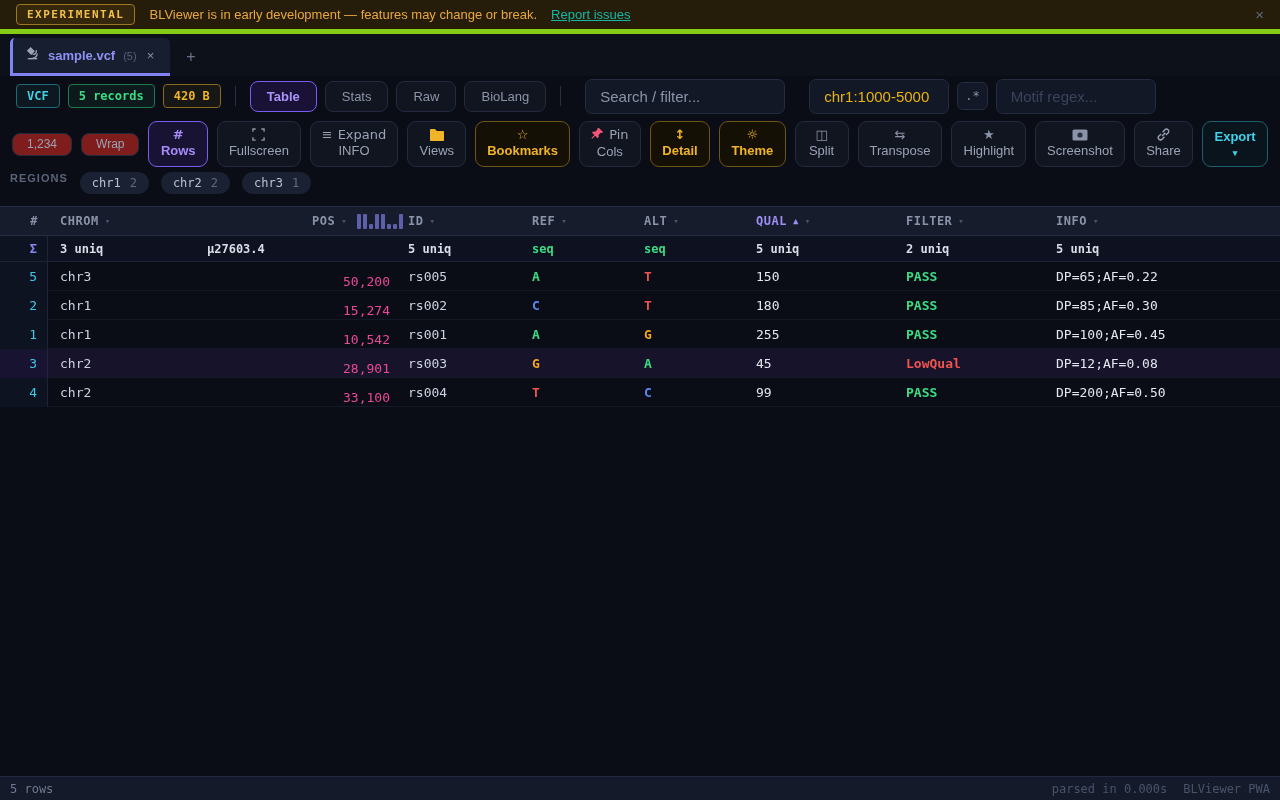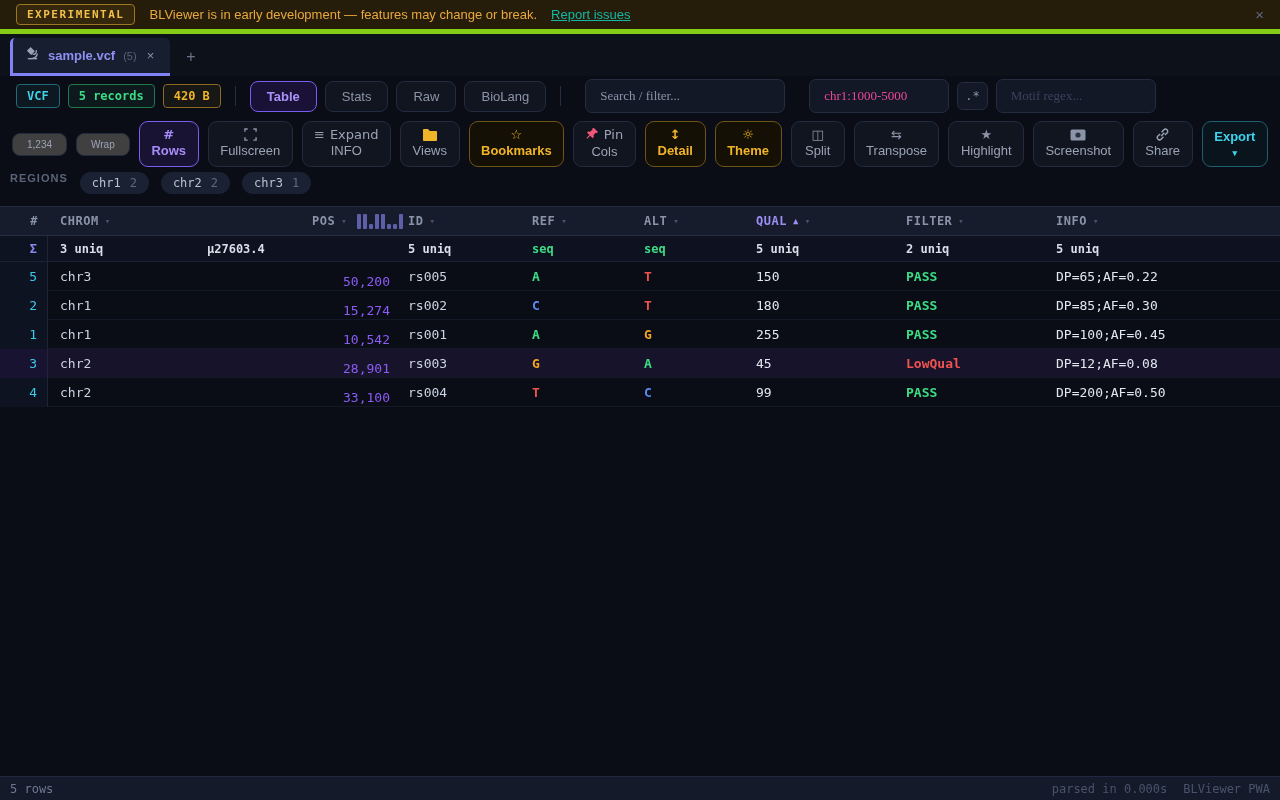--- a/index.html
+++ b/index.html
@@ -31,33 +31,33 @@
   .tb1 { height:40px; display:flex; align-items:center; gap:8px; padding:0 16px; flex:0 0 auto; }
   .pill { font-family:"DejaVu Sans Mono",monospace; font-size:12px; font-weight:bold;
     border-radius:4px; padding:4px 10px; }
   .pill-vcf { color:#41d0e4; border:1px solid #1d6a78; background:rgba(65,208,228,0.06); }
   .pill-rec { color:#3ddc84; border:1px solid #1d7a4b; background:rgba(61,220,132,0.06); }
   .pill-size { color:#f0b429; border:1px solid #8a6a1c; background:rgba(240,180,41,0.06); }
   .vsep { width:1px; height:20px; background:#272f45; margin:0 6px; }
   .vtab { font-size:13px; color:#8b94a8; background:#10151f; border:1px solid #232b3f;
     border-radius:8px; padding:7px 16px; cursor:pointer; }
   .vtab.active { color:#ab92fa; border-color:#7b5cf0; background:#191236; font-weight:bold; }
-  .tinput { font-family:Liberation Serif, serif; font-size:13px; background:#121826;
-    border:1px solid #242c41; border-radius:7px; color:#ec4899; padding:8px 14px; outline:none; }
+  .tinput { font-family:Liberation Sans, sans-serif; font-size:15px; background:#121826;
+    border:1px solid #242c41; border-radius:7px; color:#eab308; padding:8px 14px; outline:none; }
   .tinput::placeholder { color:#8b94a8; }
   .tinput.dim::placeholder { color:#39435c; }
   .search { width:200px; margin-left:10px; }
   .region { width:140px; margin-left:16px; }
   .regex-btn { font-family:"DejaVu Sans Mono",monospace; font-size:12px; color:#8b94a8;
     background:#121826; border:1px solid #242c41; border-radius:6px; padding:6px 7px; cursor:pointer; }
   .motif { width:160px; }
 
   
   .tb2 { height:56px; display:flex; align-items:center; gap:9px; padding:0 12px; flex:0 0 auto; }
-  .sbtn { font-size:10px; color:#9aa3b5; background:#404040; border:1px solid #232b3f;
+  .sbtn { font-size:12px; color:#9aa3b5; background:#7f1d1d; border:1px solid #232b3f;
     border-radius:8px; padding:0 14px; height:23px; cursor:pointer; }
   .abtn { height:46px; min-width:54px; display:flex; flex-direction:column; align-items:center;
     justify-content:center; gap:2px; font-size:13px; color:#9aa3b5; background:#10151f;
     border:1px solid #232b3f; border-radius:9px; padding:4px 12px; cursor:pointer; line-height:1.25; }
   .abtn .ic { font-family:"DejaVu Sans",sans-serif; font-size:13px; line-height:1; display:flex; align-items:center; gap:5px; }
   .abtn.purple { color:#a78bfa; border-color:#7b5cf0; background:#191333; font-weight:bold; }
   .abtn.amber { color:#f0b429; border-color:#6e5512; background:#151005; font-weight:bold; }
   .abtn.cyan { color:#3fd2ea; border-color:#1c5f6e; background:#0a141d; font-weight:bold; }
   .ic-amber { color:#f0b429; }
   .ic-gray { color:#8b94a8; }
@@ -90,21 +90,21 @@
   .ts { padding-left:12px; }
   .ts-idx { text-align:right; padding-right:10px; padding-left:0; color:#8788ef; background:#0e1322; height:100%; display:flex; align-items:center; justify-content:flex-end; border-right:1px solid #1e2536; }
   .ts-pos { position:absolute; left:195px; }
   .ts-seq { color:#3ddc84; }
   .trow { height:29px; align-items:center; font-size:13px; color:#ccd3e0; border-bottom:1px solid #141927; cursor:pointer; }
   .trow.hl { background:#17132a; }
   .td { padding-left:12px; white-space:nowrap; overflow:hidden; }
   .td-idx { text-align:right; padding-right:10px; padding-left:0; color:#3dc9e8; background:#0e1322;
     height:29px; line-height:29px; border-right:1px solid #1e2536; }
   .trow.hl .td-idx { background:#171331; }
-  .td-pos { text-align:right; padding-right:6px; padding-left:0; color:#8b5cf6;margin-top:9px; }
+  .td-pos { text-align:right; padding-right:6px; padding-left:0; color:#ec4899;margin-top:9px; }
   .td-qual, .td-info { color:#e2e7f0; }
   .td-base, .td-filter { font-weight:bold; }
 
   
   .statusbar { height:24px; background:#141a29; border-top:1px solid #202940; flex:0 0 auto;
     display:flex; align-items:center; padding:0 10px; font-family:"DejaVu Sans Mono",monospace; font-size:12px; }
   .status-left { color:#6e7990; }
   .status-right { margin-left:auto; display:flex; gap:16px; color:#49536b; }
 </style>
 </head>

